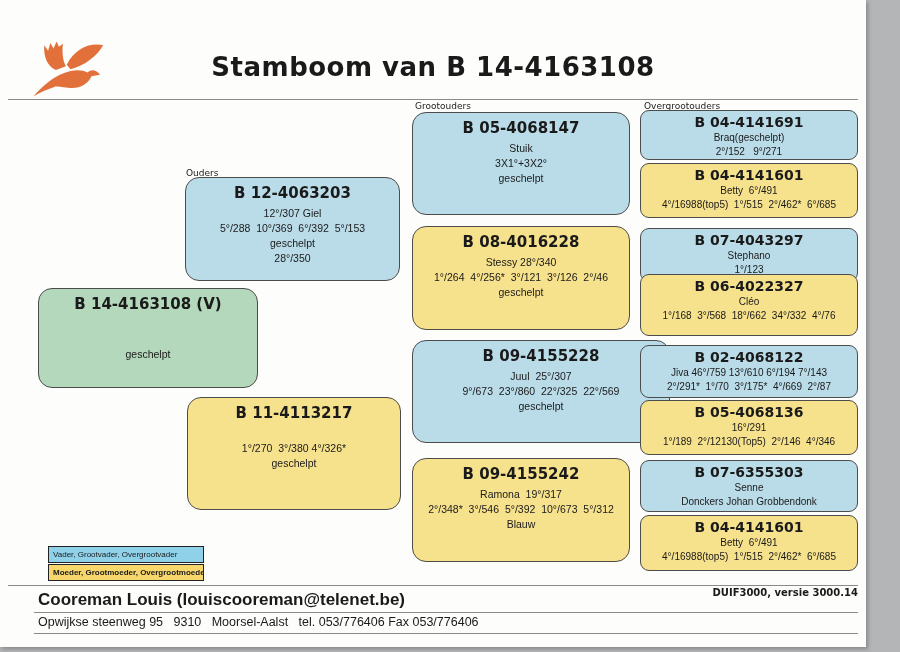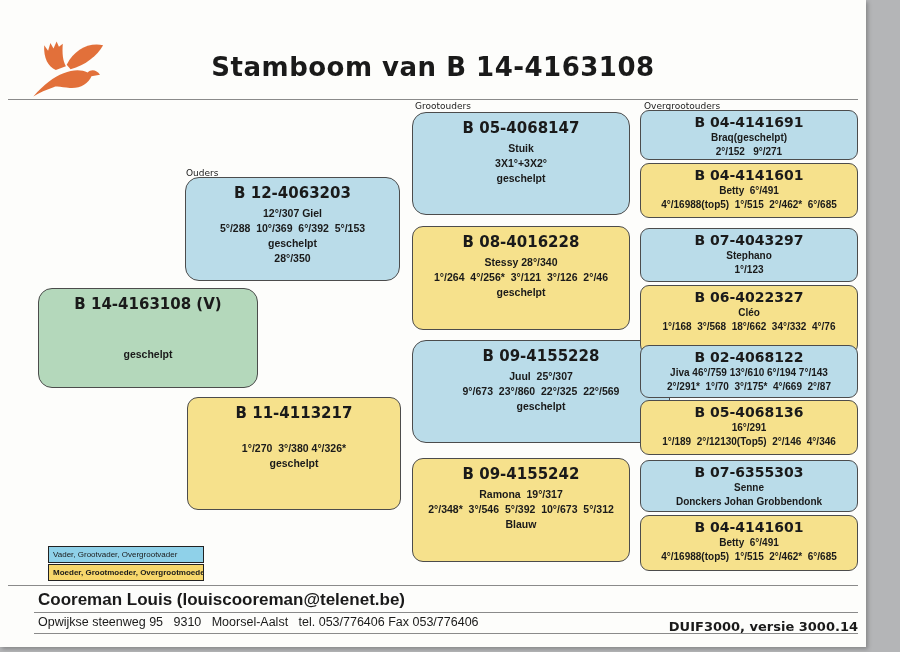--- a/index.html
+++ b/index.html
@@ -20,24 +20,24 @@
     position:absolute; font-size:9px; color:#222;
     font-family:"DejaVu Sans",sans-serif;
   }
   .box{
     position:absolute; border:1px solid #4c4c4c; border-radius:14px;
     text-align:center; box-sizing:border-box; overflow:hidden;
   }
   .box .ring{ font-weight:bold; font-size:15px; padding-top:6px; margin-bottom:4px; }
   .box .line{
     font-family:"Liberation Sans",sans-serif; font-size:10.5px;
-    line-height:15px; white-space:pre;font-weight:bold;
+    line-height:15px; white-space:pre;
   }
   .male{ background:#badce9; }
-  .female{ background:#f6e18c;border-radius:11px; }
+  .female{ background:#f6e18c; }
   .subject-box{ background:#b4d8bb; }
   .ggbox{ border-radius:9px; }
   .ggbox .ring{ font-size:14px; padding-top:3px; margin-bottom:1px; }
   .ggbox .line{ font-size:10px; line-height:13.5px; }
   .legend{ position:absolute; left:48px; top:546px; width:156px; }
   .legend-row{
     border:1px solid #222; height:15px; line-height:15px;
     font-size:8px; padding-left:4px; font-family:"Liberation Sans",sans-serif;
     white-space:nowrap; overflow:hidden;
   }
@@ -46,21 +46,21 @@
   .owner{
     position:absolute; left:38px; top:590px; font-size:17px; font-weight:bold;
     font-family:"Liberation Sans",sans-serif;
   }
   .address{
     position:absolute; left:38px; top:615px; font-size:12.5px;
     font-family:"Liberation Sans",sans-serif; white-space:pre;
   }
   .software{
     position:absolute; left:600px; top:587px; width:258px; text-align:right;
-    font-size:13px; font-weight:bold;margin-top:32px;
+    font-size:10px; font-weight:bold;
   }
   .logo{ position:absolute; left:30px; top:36px; }
 </style>
 </head>
 <body>
 
 <div class="stage">
   <div class="paper">
 
     <svg class="logo" width="78" height="62" viewBox="0 0 100 80">
@@ -130,21 +130,21 @@
     <div class="box ggbox female" style="left:640px; top:163px; width:218px; height:55px;">
       <div class="ring">B 04-4141601</div>
       <div class="line">Betty  6°/491</div>
       <div class="line">4°/16988(top5)  1°/515  2°/462*  6°/685</div>
     </div>
     <div class="box ggbox male" style="left:640px; top:228px; width:218px; height:54px;">
       <div class="ring">B 07-4043297</div>
       <div class="line">Stephano</div>
       <div class="line">1°/123</div>
     </div>
-    <div class="box ggbox female" style="left:640px; top:285px; width:218px; height:69px;">
+    <div class="box ggbox female" style="left:640px; top:274px; width:218px; height:62px;">
       <div class="ring">B 06-4022327</div>
       <div class="line">Cléo</div>
       <div class="line">1°/168  3°/568  18°/662  34°/332  4°/76</div>
     </div>
     <div class="box ggbox male" style="left:640px; top:345px; width:218px; height:53px;">
       <div class="ring">B 02-4068122</div>
       <div class="line">Jiva 46°/759 13°/610 6°/194 7°/143</div>
       <div class="line">2°/291*  1°/70  3°/175*  4°/669  2°/87</div>
     </div>
     <div class="box ggbox female" style="left:640px; top:400px; width:218px; height:55px;">

